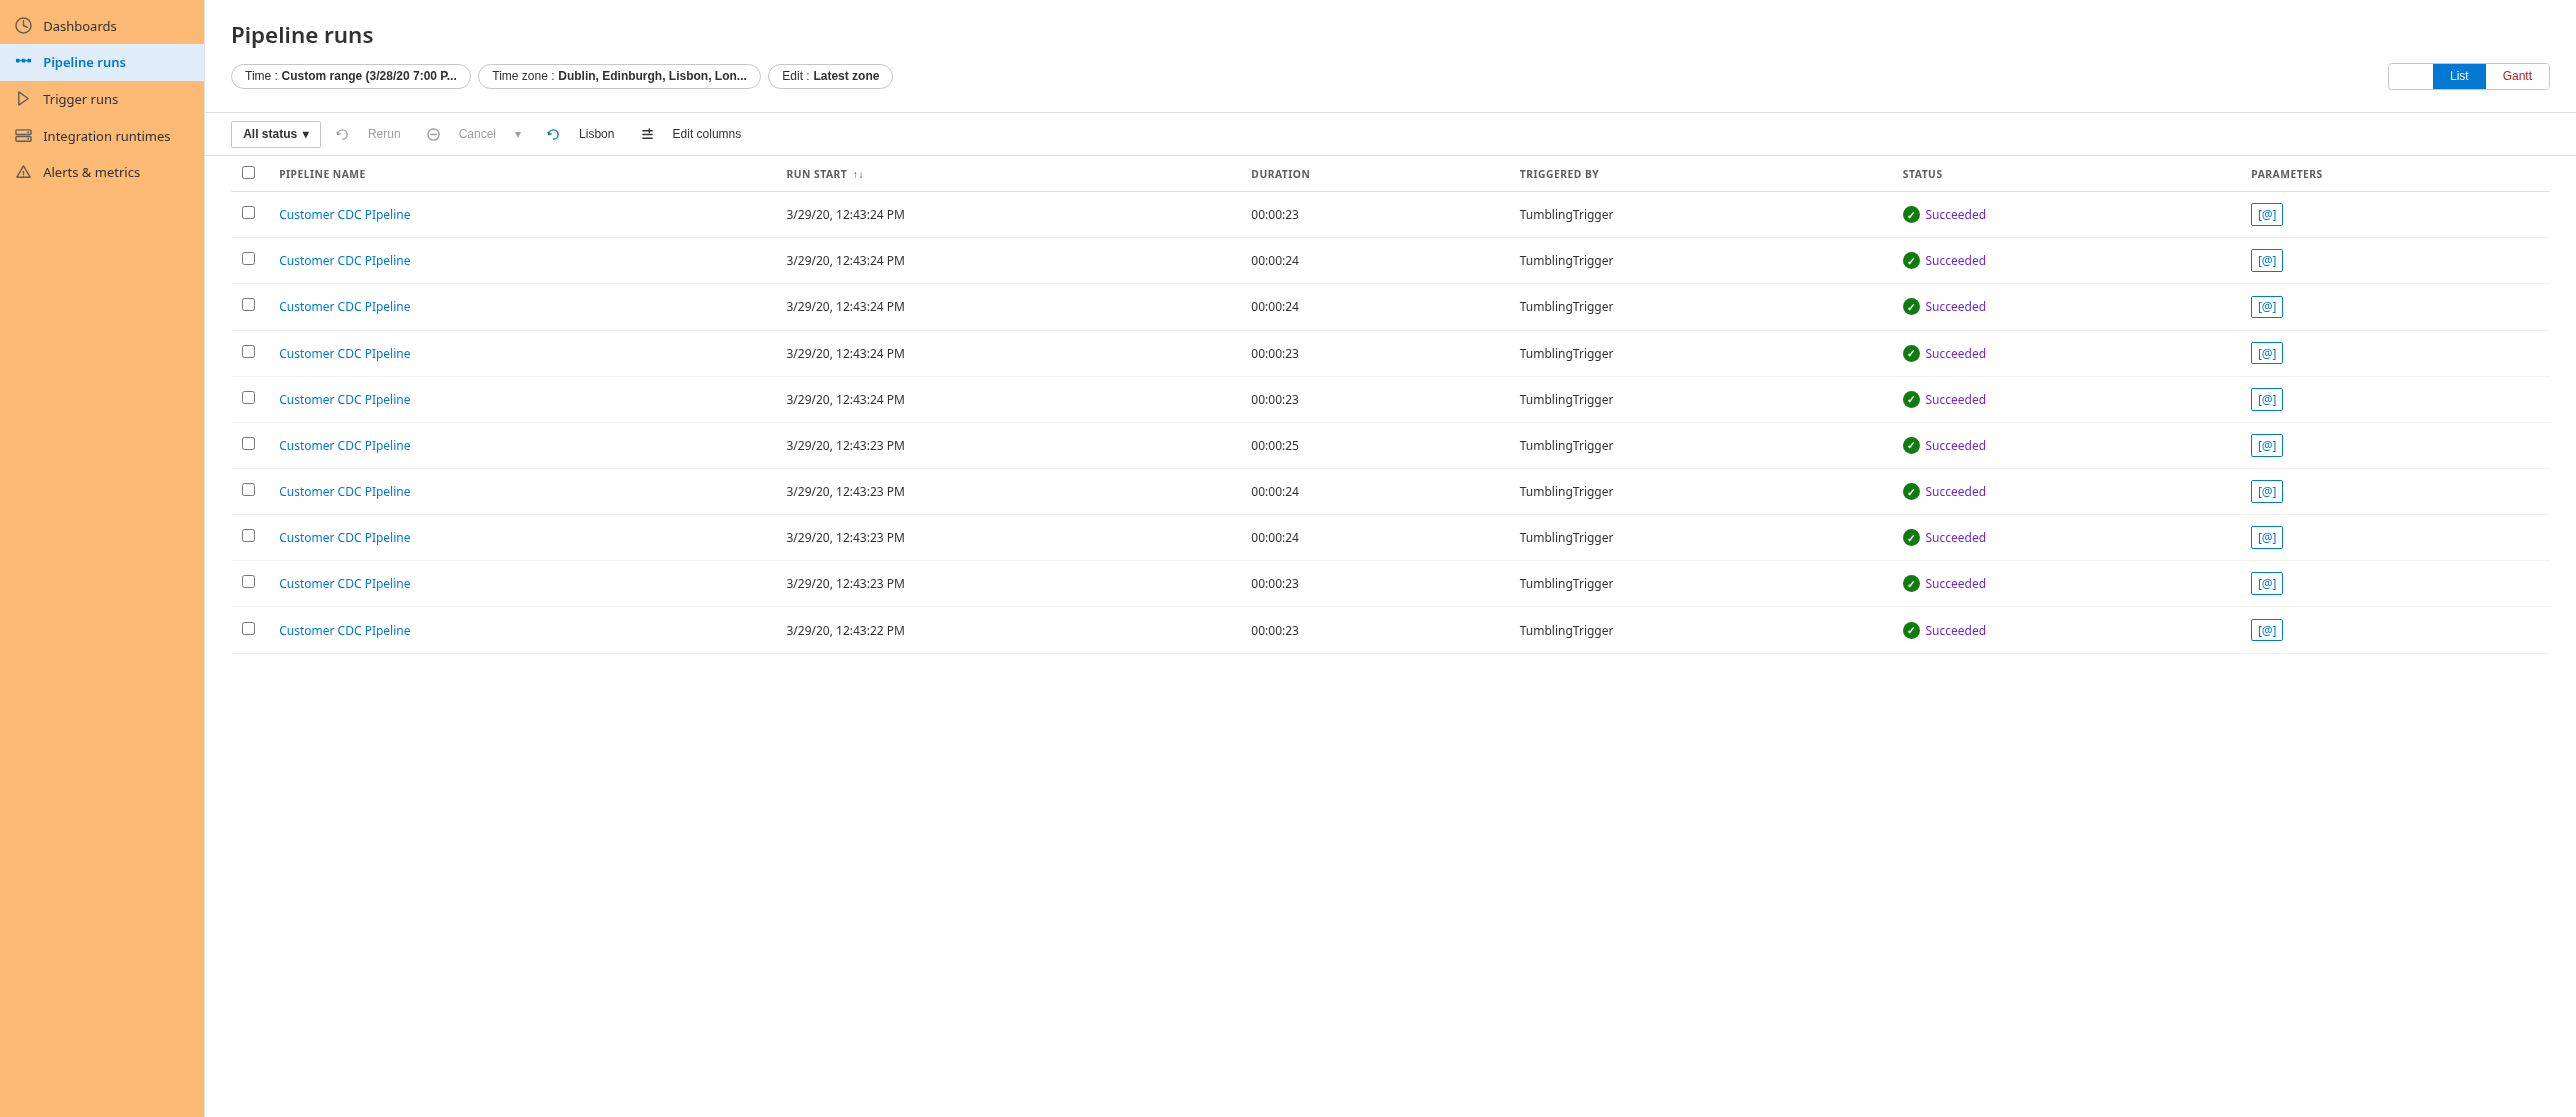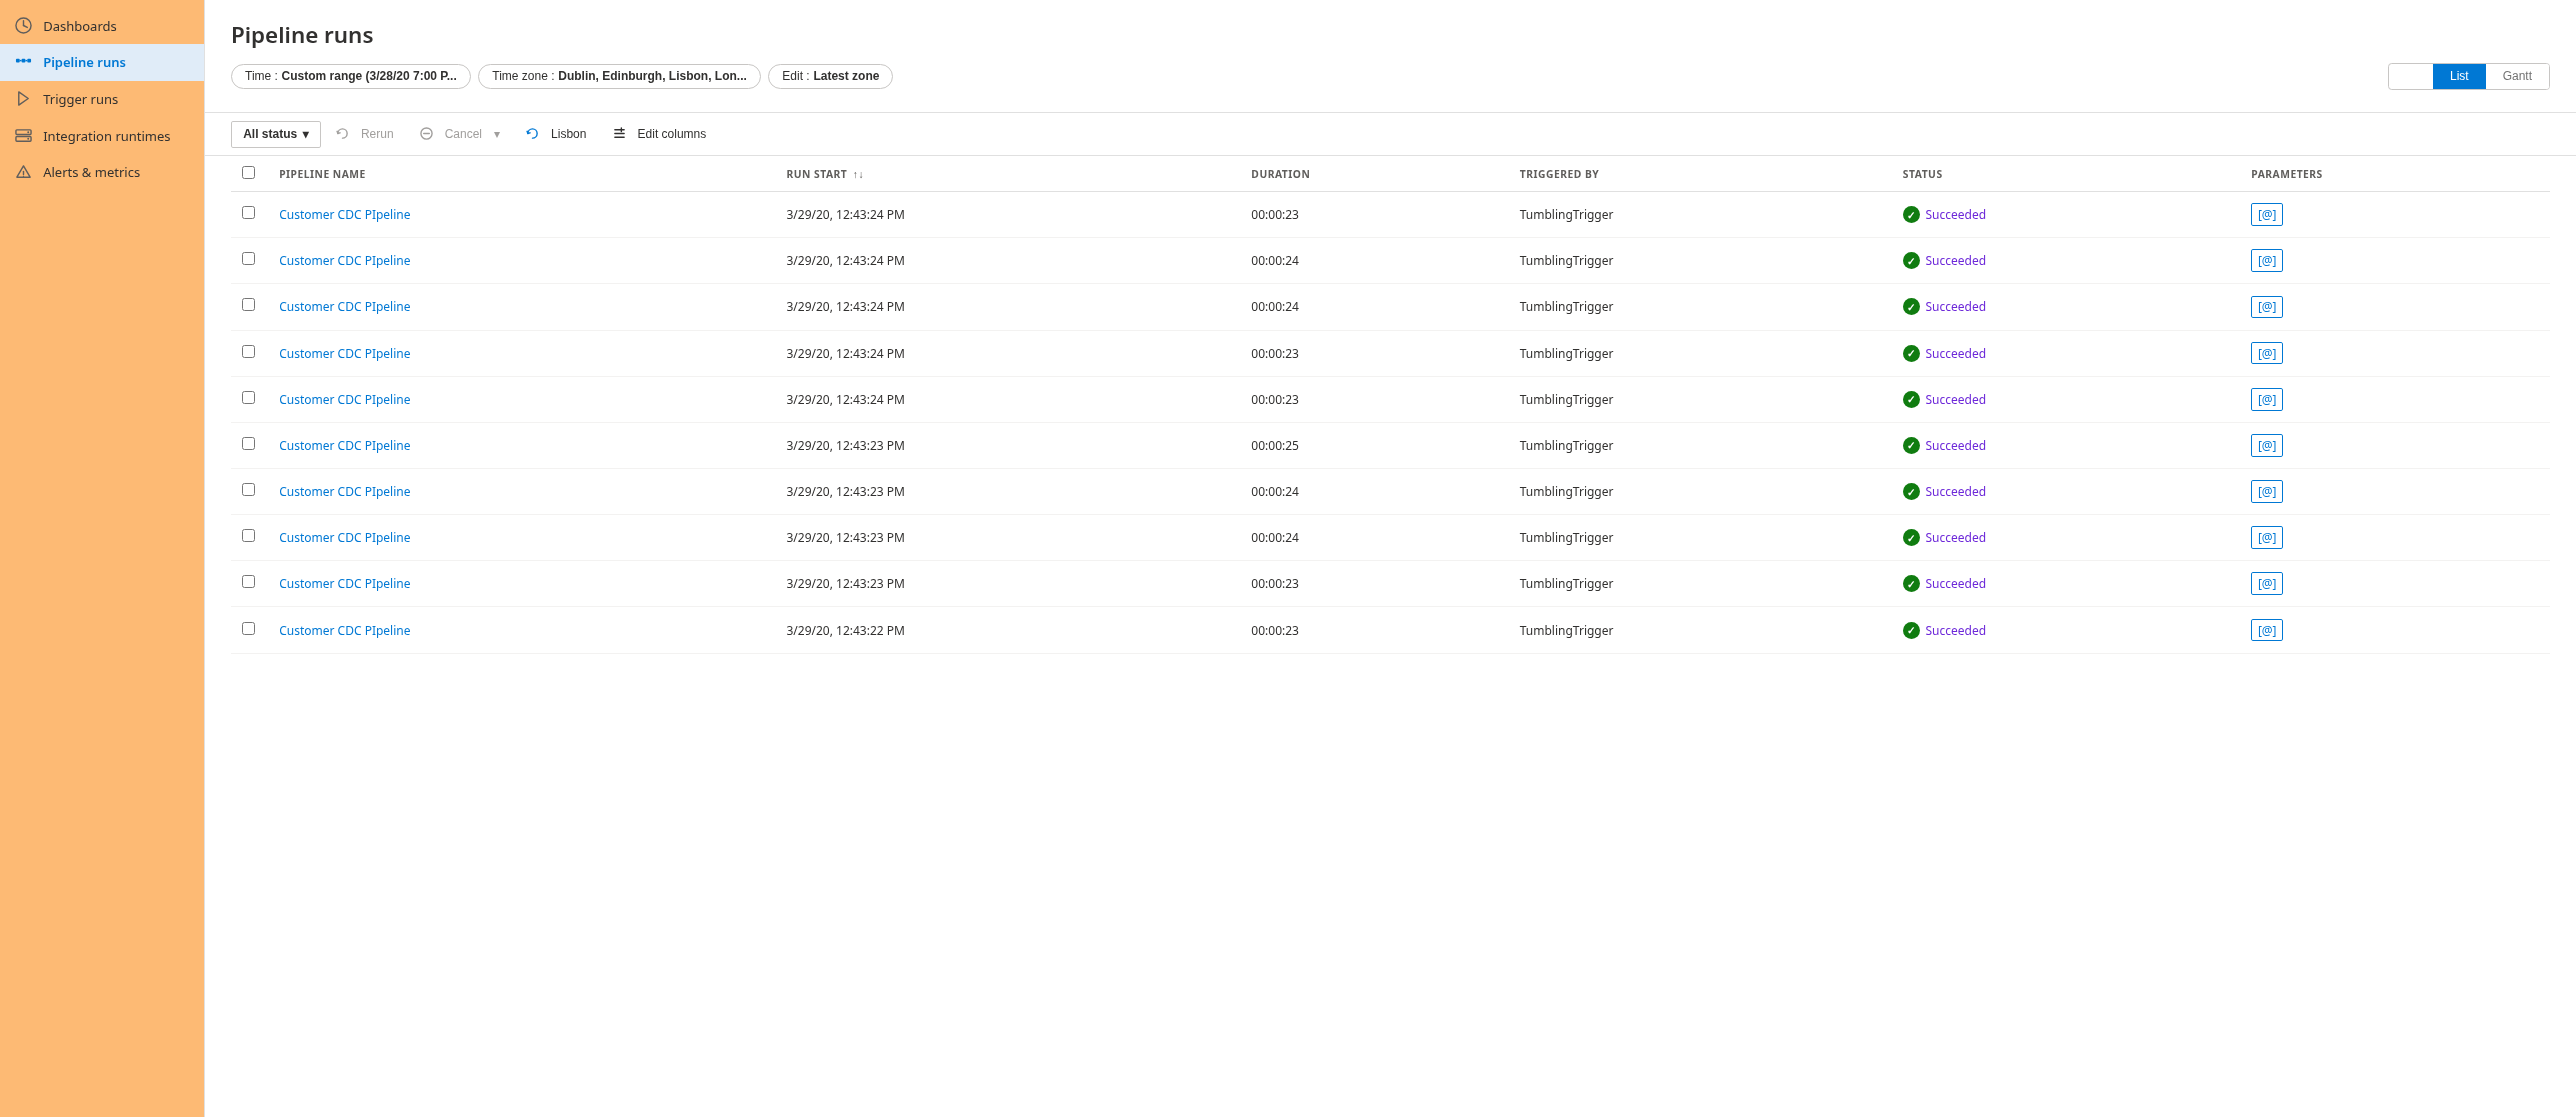--- a/index.html
+++ b/index.html
@@ -80,39 +80,39 @@
       border-radius: 3.7px;
       overflow: hidden;
       padding-left: 44px;
     }
     .view-btn {
       padding: 5.6px 17px;
       border: none;
       background: #fff;
       cursor: pointer;
       font-size: 12px;
-      color: #737373;
+      color: #b91c1c;
     }
     .view-btn.active {
       background: #0078d4;
       color: #fff;
     }
 
     
     .toolbar {
       display: flex;
       align-items: center;
       gap: 3.7px;
       padding: 7.5px 26px;
       border-bottom: 0.9px solid #e0e0e0;
     }
     .toolbar-btn {
       display: flex;
-      align-items: flex-start;
-      gap: 12px;
+      align-items: flex-end;
+      gap: 19px;
       padding: 5.6px 11.2px;
       border: none;
       background: transparent;
       cursor: pointer;
       font-size: 12px;
       color: #323130;
       border-radius: 1.9px;
     }
     .toolbar-btn.disabled { color: #a19f9d; cursor: default; }
     .toolbar-btn .btn-icon { display: flex; align-items: center; }

